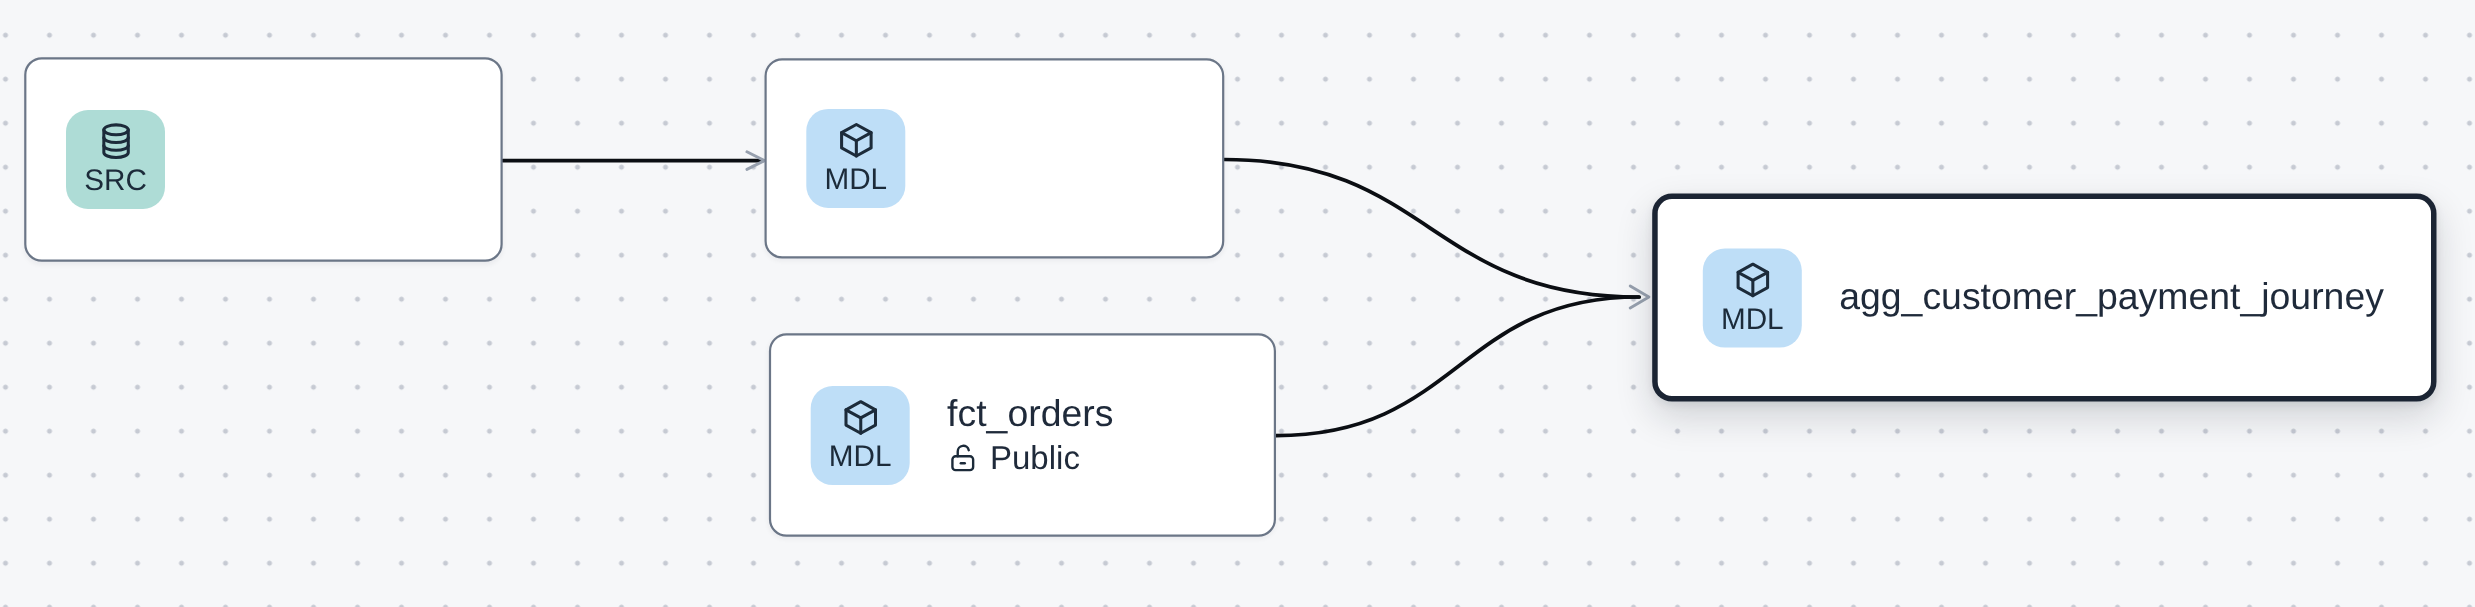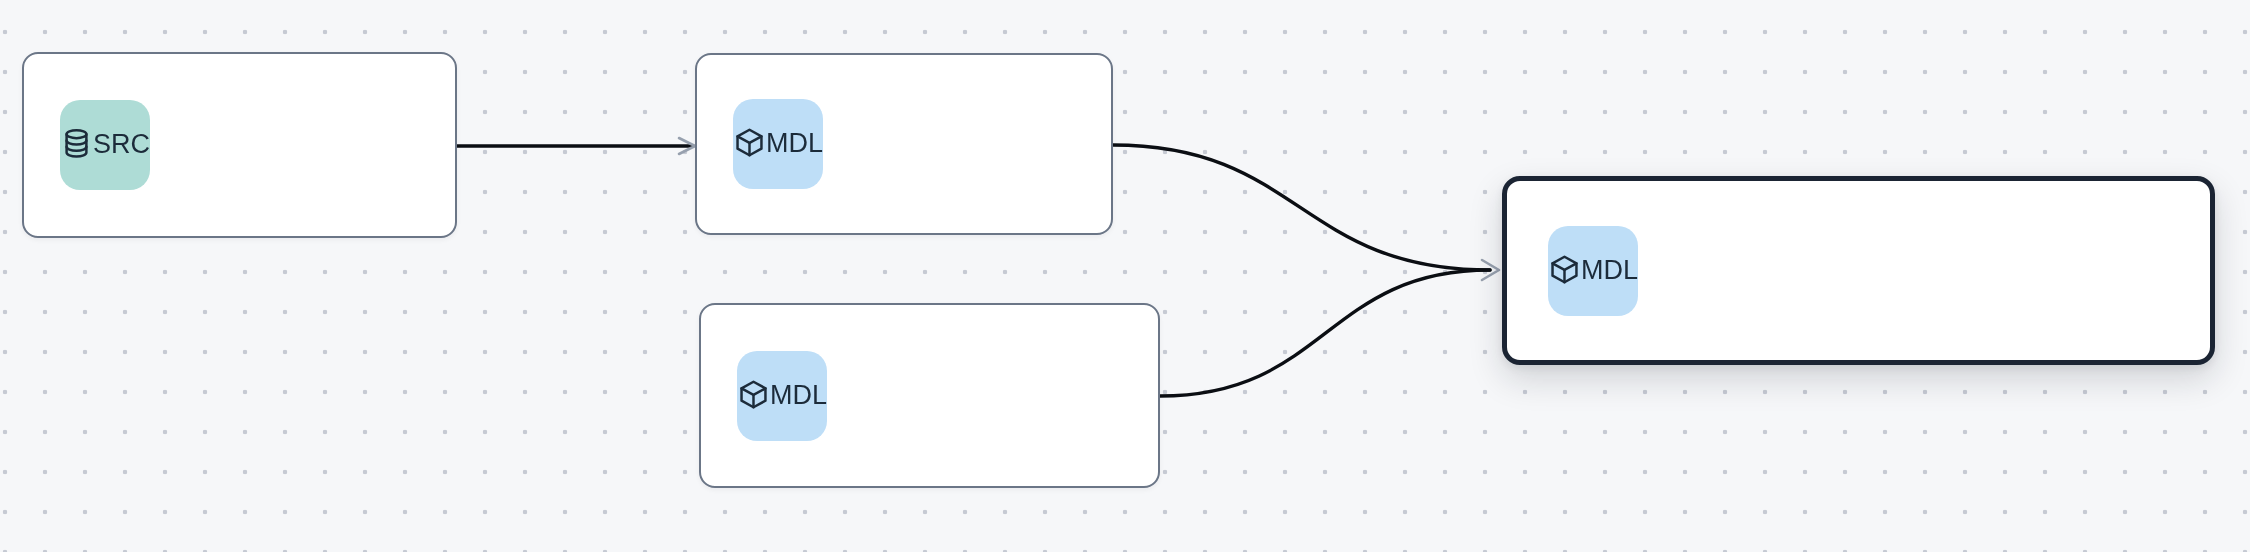--- a/index.html
+++ b/index.html
@@ -31,21 +31,21 @@
   }
   .node.selected{
     border:5px solid #1b2433;
     border-radius:18px;
     padding-left:41px;
     box-shadow:0 14px 34px rgba(16,24,40,.16), 0 3px 8px rgba(16,24,40,.08);
   }
   .badge{
     width:90px;height:90px;flex:0 0 auto;
     border-radius:20px;
-    display:flex;flex-direction:row;align-items:center;justify-content:center;
+    display:flex;flex-direction:column;align-items:center;justify-content:center;
     color:#1c2b3a;
   }
   .badge svg{width:37px;height:37px;display:block;margin-bottom:3px;}
   .badge-label{font-size:27px;line-height:1.1;font-weight:500;letter-spacing:0;}
   .titles{display:flex;flex-direction:column;justify-content:center;gap:5px;min-width:0;}
   .node-title{font-size:34px;line-height:1.1;white-space:nowrap;}
   .access-row{display:flex;align-items:center;gap:10px;font-size:30px;line-height:1.1;}
   .access-row svg{width:29px;height:29px;display:block;}
   .icon-stroke{fill:none;stroke:#1c2b3a;stroke-width:1.8;stroke-linecap:round;stroke-linejoin:round;}
 </style>
@@ -93,28 +93,44 @@
     <div class="badge" style="background: rgb(190, 222, 247);">
       <svg viewBox="0 0 24 24">
         <g class="icon-stroke">
           <path d="M12 2.7l8.7 4.8v9L12 21.3l-8.7-4.8v-9z"></path>
           <path d="M3.3 7.5L12 12.3l8.7-4.8"></path>
           <path d="M12 12.3v9"></path>
         </g>
       </svg>
       <span class="badge-label">MDL</span>
     </div>
+    <div class="titles">
+      <span class="node-title">fct_orders</span>
+      <span class="access-row">
+        <svg viewBox="0 0 24 24">
+          <g class="icon-stroke">
+            <rect x="4" y="10.6" width="15.6" height="10.4" rx="2.4"></rect>
+            <path d="M8 10.6V7a4.2 4.2 0 0 1 8.3-1"></path>
+            <path d="M10.3 15.8h3"></path>
+          </g>
+        </svg>
+        <span>Public</span>
+      </span>
+    </div>
   </div>
 
   <div class="node selected" style="left: 1502px; top: 176px; width: 713px; height: 189px; border-color: rgb(27, 36, 51);">
     <div class="badge" style="background: rgb(190, 222, 247);">
       <svg viewBox="0 0 24 24">
         <g class="icon-stroke">
           <path d="M12 2.7l8.7 4.8v9L12 21.3l-8.7-4.8v-9z"></path>
           <path d="M3.3 7.5L12 12.3l8.7-4.8"></path>
           <path d="M12 12.3v9"></path>
         </g>
       </svg>
       <span class="badge-label">MDL</span>
     </div>
+    <div class="titles">
+      <span class="node-title">agg_customer_payment_journey</span>
+    </div>
   </div>
 
 </div>
 
 </body></html>

